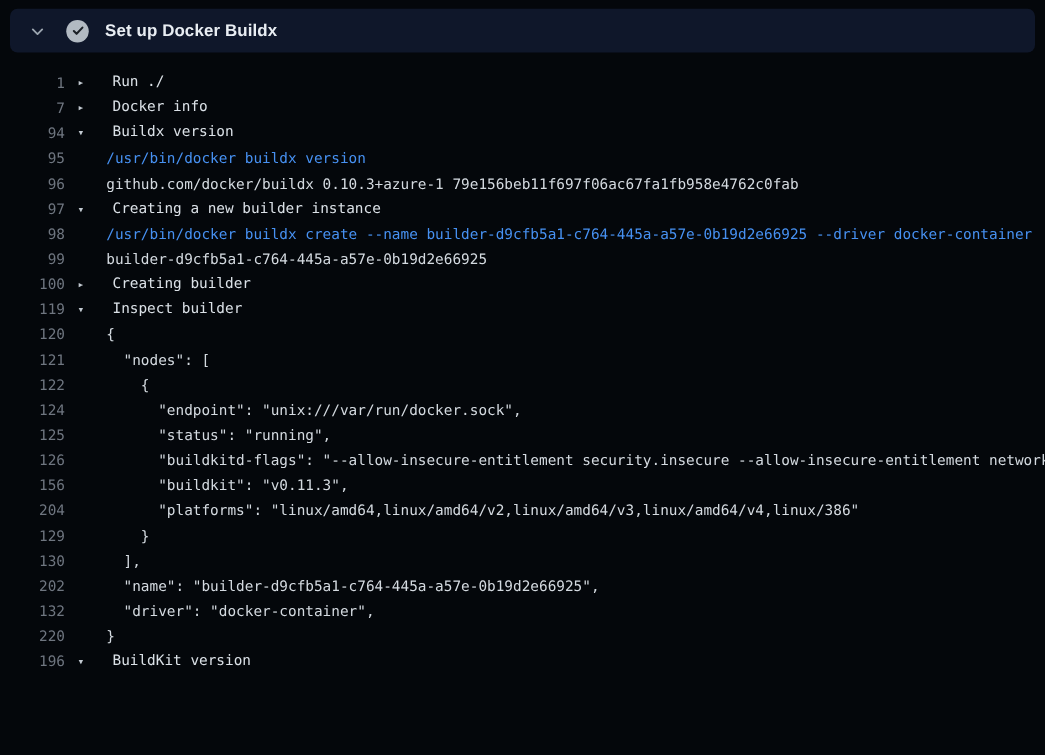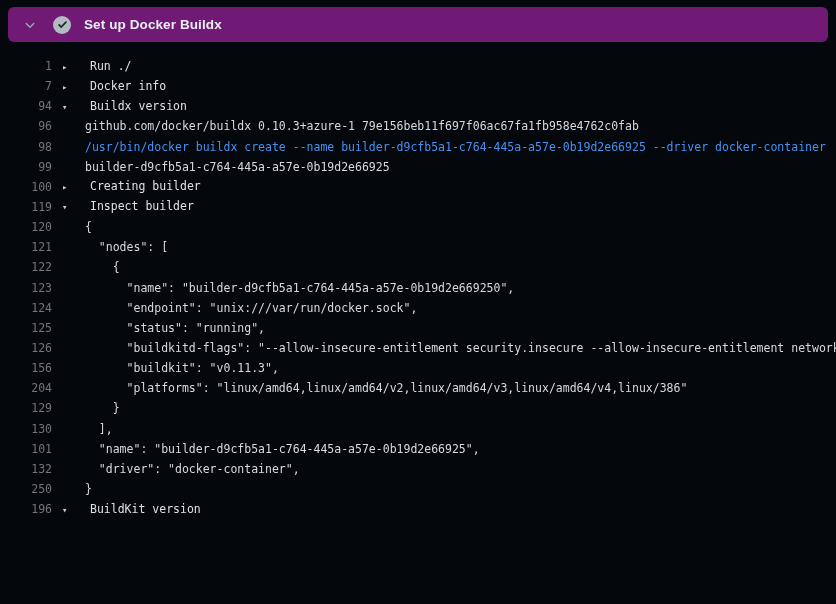--- a/index.html
+++ b/index.html
@@ -6,21 +6,21 @@
   html,body { width:836px; height:604px; overflow:hidden; }
   body {
     background:#04070b;
     font-family:"Liberation Sans", sans-serif;
     position:relative;
   }
 
   
   .step-header {
     position:absolute; left:8px; right:8px; top:7px; height:35px;
-    background:#701a75; border-radius:6px;
+    background:#0f172a; border-radius:6px;
     display:flex; align-items:center;
     padding:0 14px;
     cursor:pointer;
   }
   .chevron {
     width:16px; height:16px; flex:none;
     display:flex; align-items:center; justify-content:center;
     color:#9aa4ae;
   }
   .check-badge {
@@ -75,33 +75,34 @@
       <path d="M3 8.5l3.2 3.2L13 4.5"></path>
     </svg>
   </span>
   <span class="step-title">Set up Docker Buildx</span>
 </div>
 
 <div class="log">
     <div class="log-line group-row"><span class="num">1</span><span class="body"><span class="arrow">▸</span><span class="group-title">Run ./</span></span></div>
     <div class="log-line group-row"><span class="num">7</span><span class="body"><span class="arrow">▸</span><span class="group-title">Docker info</span></span></div>
     <div class="log-line group-row"><span class="num">94</span><span class="body"><span class="arrow">▾</span><span class="group-title">Buildx version</span></span></div>
+    <div class="log-line cmd"><span class="num">95</span><span class="body plain">/usr/bin/docker buildx version</span></div>
     <div class="log-line"><span class="num">96</span><span class="body plain">github.com/docker/buildx 0.10.3+azure-1 79e156beb11f697f06ac67fa1fb958e4762c0fab</span></div>
+    <div class="log-line group-row"><span class="num">97</span><span class="body"><span class="arrow">▾</span><span class="group-title">Creating a new builder instance</span></span></div>
     <div class="log-line cmd"><span class="num">98</span><span class="body plain">/usr/bin/docker buildx create --name builder-d9cfb5a1-c764-445a-a57e-0b19d2e66925 --driver docker-container</span></div>
     <div class="log-line"><span class="num">99</span><span class="body plain">builder-d9cfb5a1-c764-445a-a57e-0b19d2e66925</span></div>
     <div class="log-line group-row"><span class="num">100</span><span class="body"><span class="arrow">▸</span><span class="group-title">Creating builder</span></span></div>
     <div class="log-line group-row"><span class="num">119</span><span class="body"><span class="arrow">▾</span><span class="group-title">Inspect builder</span></span></div>
     <div class="log-line"><span class="num">120</span><span class="body plain">{</span></div>
     <div class="log-line"><span class="num">121</span><span class="body plain">  "nodes": [</span></div>
     <div class="log-line"><span class="num">122</span><span class="body plain">    {</span></div>
-    <div class="log-line"><span class="num">123</span><span class="body plain">      "name": "builder-d9cfb5a1-c764-445a-a57e-0b19d2e669250",</span></div>
     <div class="log-line"><span class="num">124</span><span class="body plain">      "endpoint": "unix:///var/run/docker.sock",</span></div>
     <div class="log-line"><span class="num">125</span><span class="body plain">      "status": "running",</span></div>
     <div class="log-line"><span class="num">126</span><span class="body plain">      "buildkitd-flags": "--allow-insecure-entitlement security.insecure --allow-insecure-entitlement network.host",</span></div>
     <div class="log-line"><span class="num">156</span><span class="body plain">      "buildkit": "v0.11.3",</span></div>
     <div class="log-line"><span class="num">204</span><span class="body plain">      "platforms": "linux/amd64,linux/amd64/v2,linux/amd64/v3,linux/amd64/v4,linux/386"</span></div>
     <div class="log-line"><span class="num">129</span><span class="body plain">    }</span></div>
     <div class="log-line"><span class="num">130</span><span class="body plain">  ],</span></div>
-    <div class="log-line"><span class="num">101</span><span class="body plain">  "name": "builder-d9cfb5a1-c764-445a-a57e-0b19d2e66925",</span></div>
+    <div class="log-line"><span class="num">202</span><span class="body plain">  "name": "builder-d9cfb5a1-c764-445a-a57e-0b19d2e66925",</span></div>
     <div class="log-line"><span class="num">132</span><span class="body plain">  "driver": "docker-container",</span></div>
-    <div class="log-line"><span class="num">250</span><span class="body plain">}</span></div>
+    <div class="log-line"><span class="num">220</span><span class="body plain">}</span></div>
     <div class="log-line group-row"><span class="num">196</span><span class="body"><span class="arrow">▾</span><span class="group-title">BuildKit version</span></span></div>
   </div>
 
 </body></html>

